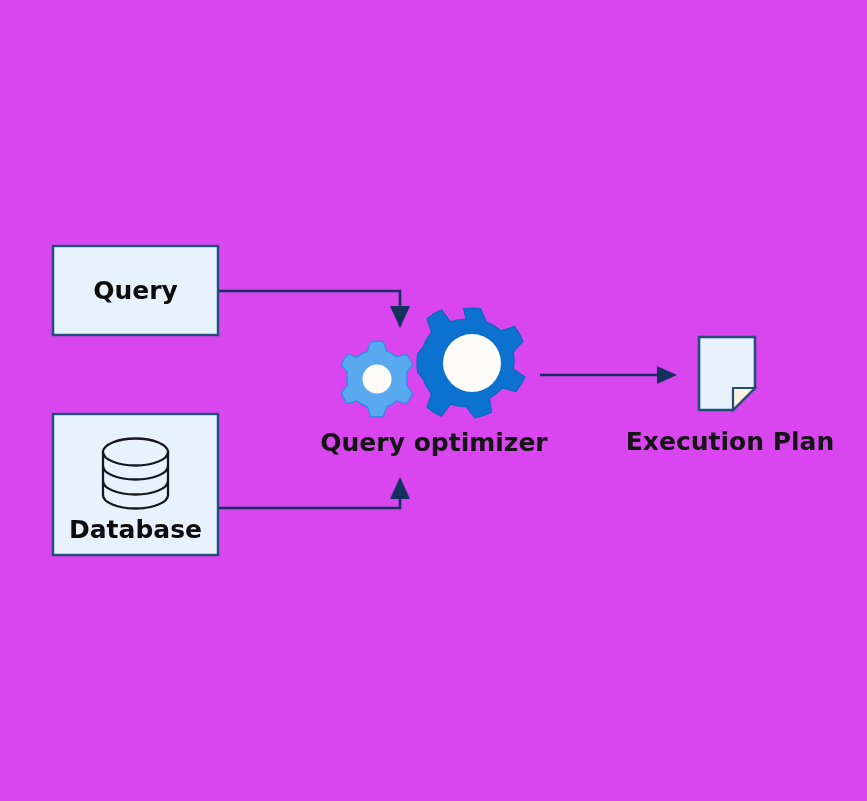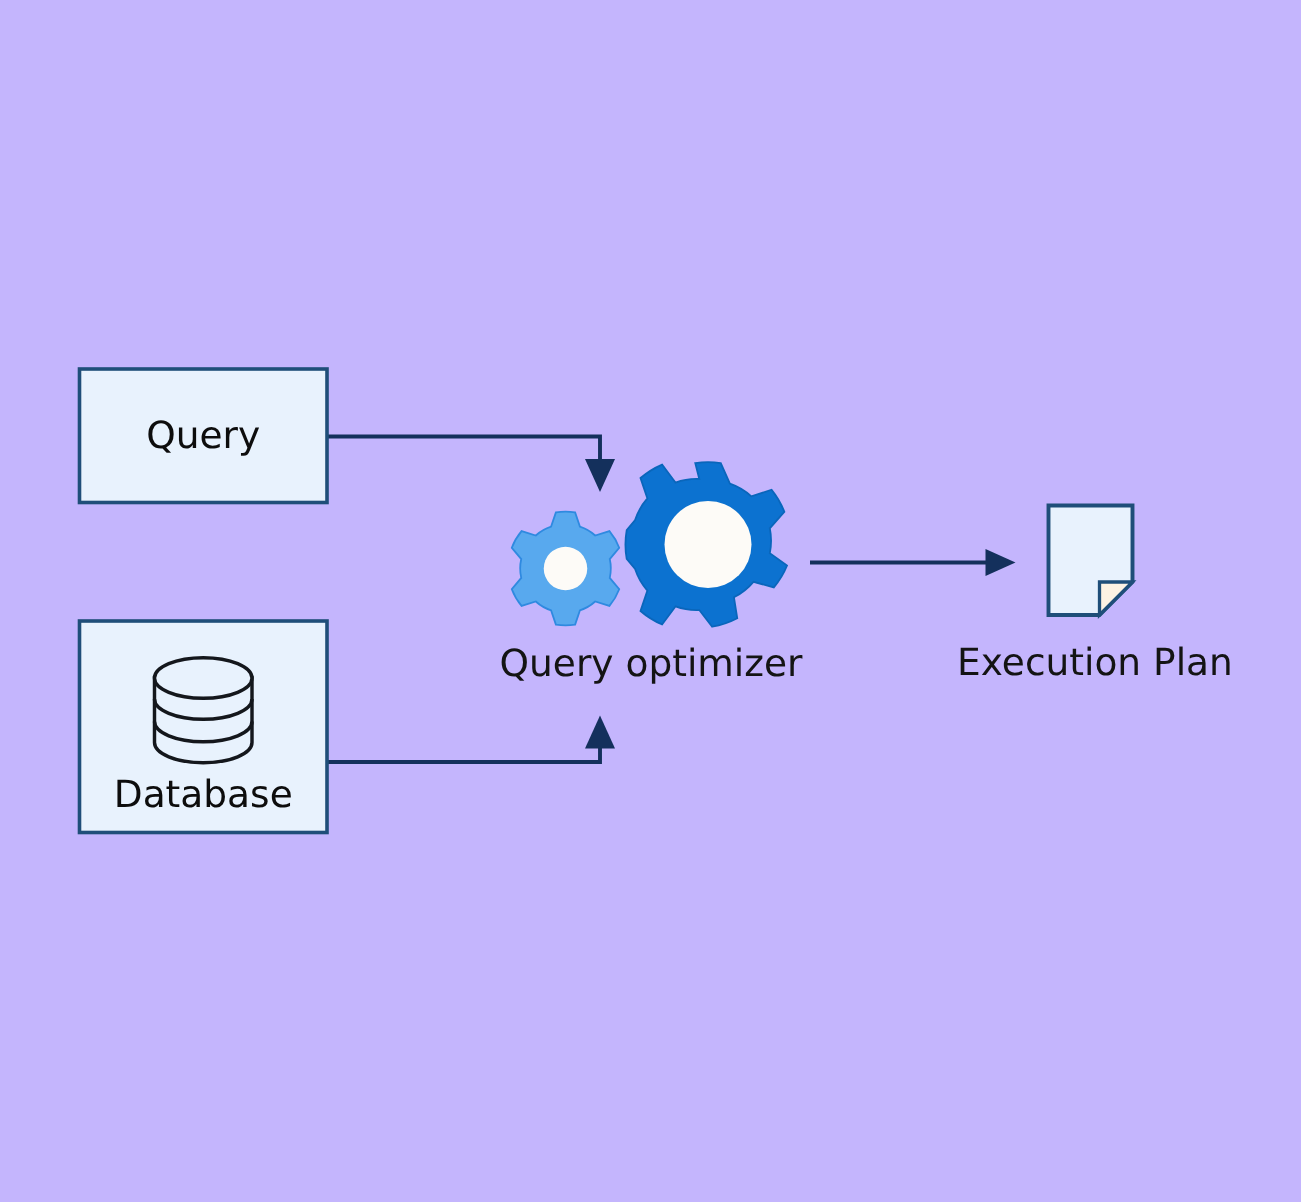--- a/index.html
+++ b/index.html
@@ -8,22 +8,23 @@
     padding: 0;
     background: #fdf2e3;
   }
   body {
     font-family: "DejaVu Sans", sans-serif;
   }
   #canvas {
     position: relative;
     width: 867px;
     height: 801px;
-    background: #c4b5fd;
+    background: #d946ef;
     overflow: hidden;
+    font-weight: bold;
   }
   #diagram-svg {
     position: absolute;
     left: 0;
     top: 0;
     width: 867px;
     height: 801px;
     display: block;
   }
   .node-box {

